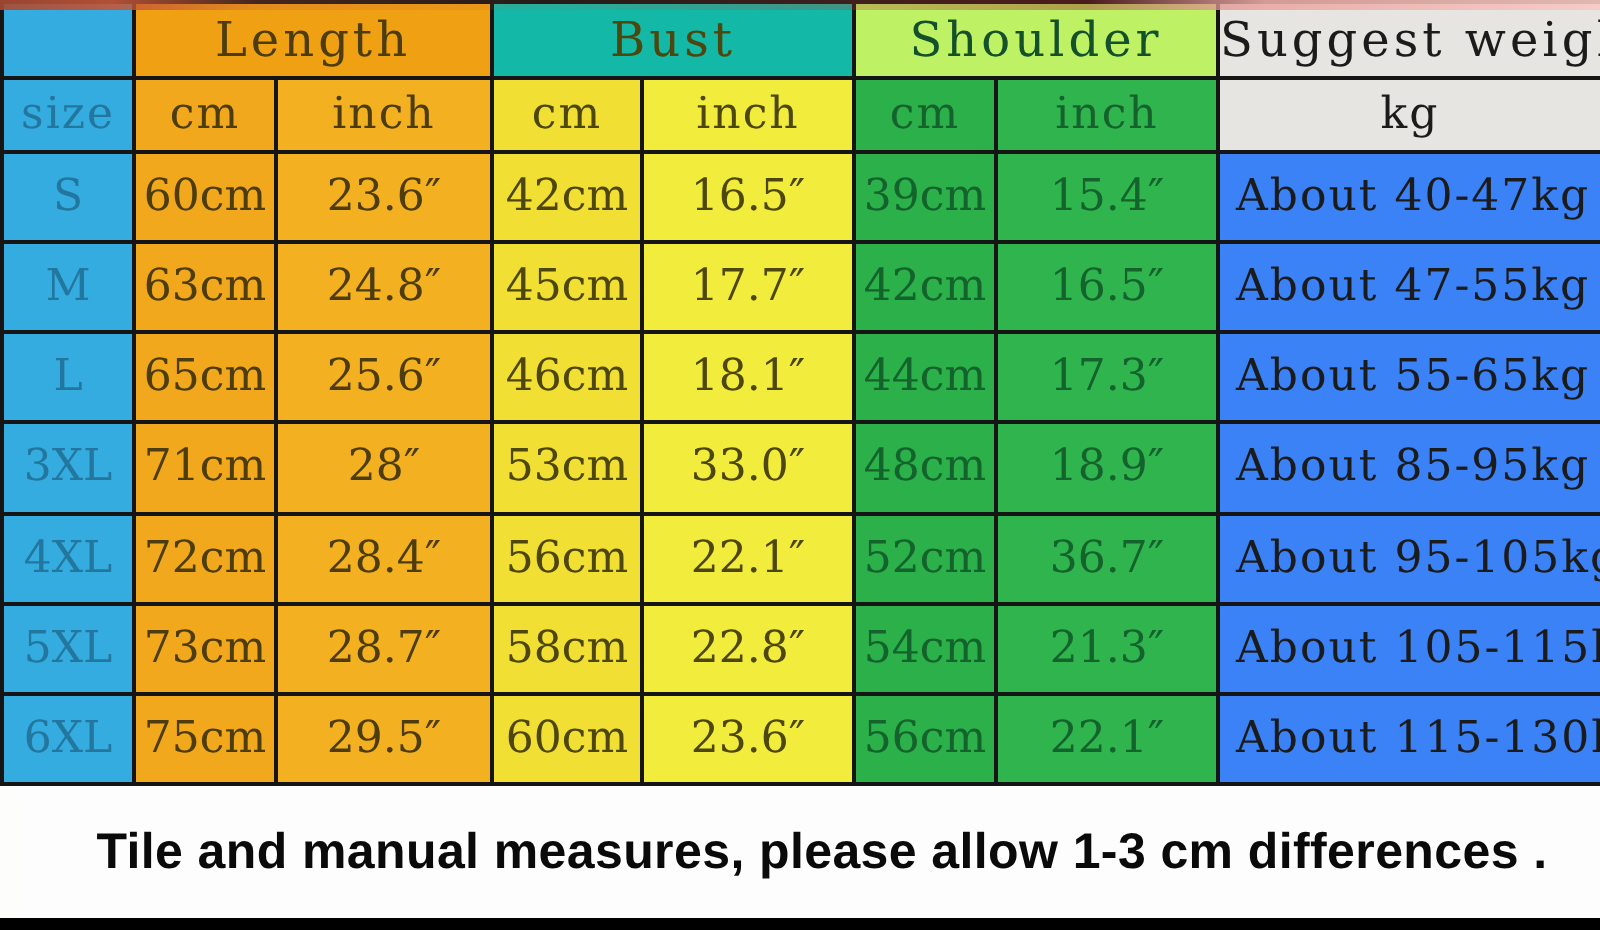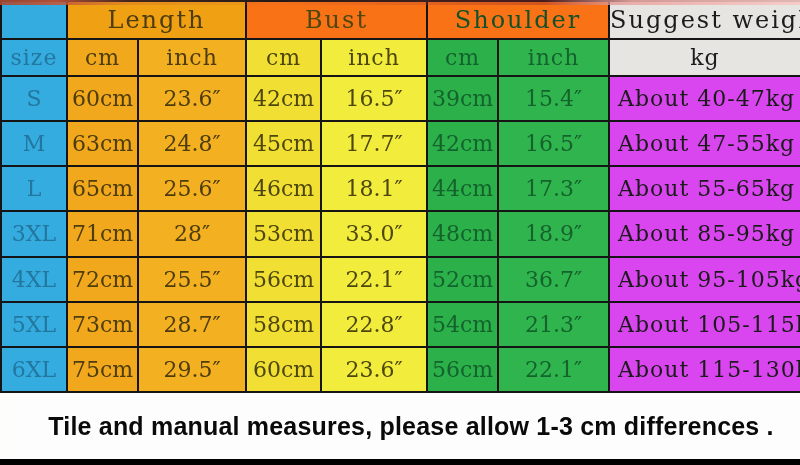--- a/index.html
+++ b/index.html
@@ -31,25 +31,25 @@
   .size-chart tbody td { font-size: 22px; }
 
   
   .col-size { background: #35ace0; color: #23779f; }
   .col-lcm  { background: #f2a81c; color: #4d3c0d; }
   .col-lin  { background: #f3b021; color: #4d3c0d; }
   .col-bcm  { background: #f2df33; color: #4d470e; }
   .col-bin  { background: #f2ec3c; color: #4d470e; }
   .col-scm  { background: #2bb04a; color: #14632c; }
   .col-sin  { background: #30b54e; color: #14632c; }
-  .col-wt   { background: #d946ef; color: #1b1b1b; }
+  .col-wt   { background: #3b82f6; color: #1b1b1b; }
 
   .hdr-length   { background: #f0a113; color: #4d3c0d; }
-  .hdr-bust     { background: #f97316; color: #4d470e; }
-  .hdr-shoulder { background: #f97316; color: #14502a; }
+  .hdr-bust     { background: #14b8a6; color: #4d470e; }
+  .hdr-shoulder { background: #bef264; color: #14502a; }
   .hdr-weight   { background: #e7e5e1; color: #1b1b1b; }
 
   .size-chart tbody td.col-wt {
     text-align: left; padding-left: 8px; letter-spacing: 1px;
   }
 
   
   .top-strip {
     position: absolute; top: 0; left: 0; width: 800px; height: 5px;
     background: linear-gradient(90deg,
@@ -151,21 +151,21 @@
           <td class="col-lin">28″</td>
           <td class="col-bcm">53cm</td>
           <td class="col-bin">33.0″</td>
           <td class="col-scm">48cm</td>
           <td class="col-sin">18.9″</td>
           <td class="col-wt">About 85-95kg</td>
         </tr>
         <tr>
           <td class="col-size">4XL</td>
           <td class="col-lcm">72cm</td>
-          <td class="col-lin">25.5″</td>
+          <td class="col-lin">28.4″</td>
           <td class="col-bcm">56cm</td>
           <td class="col-bin">22.1″</td>
           <td class="col-scm">52cm</td>
           <td class="col-sin">36.7″</td>
           <td class="col-wt">About 95-105kg</td>
         </tr>
         <tr>
           <td class="col-size">5XL</td>
           <td class="col-lcm">73cm</td>
           <td class="col-lin">28.7″</td>

